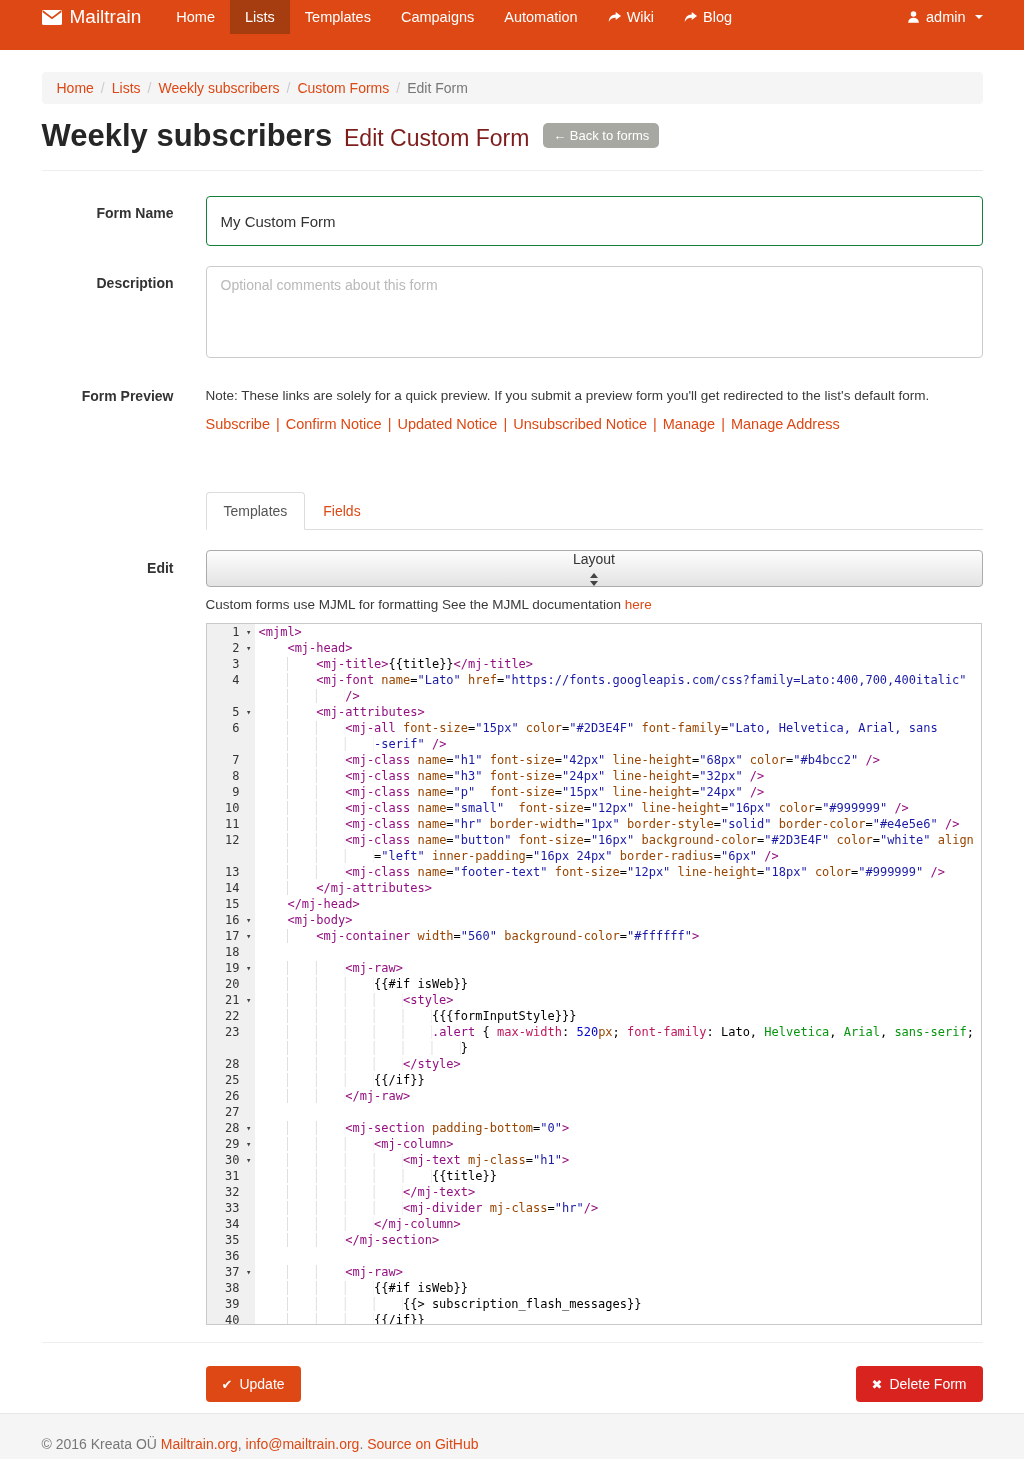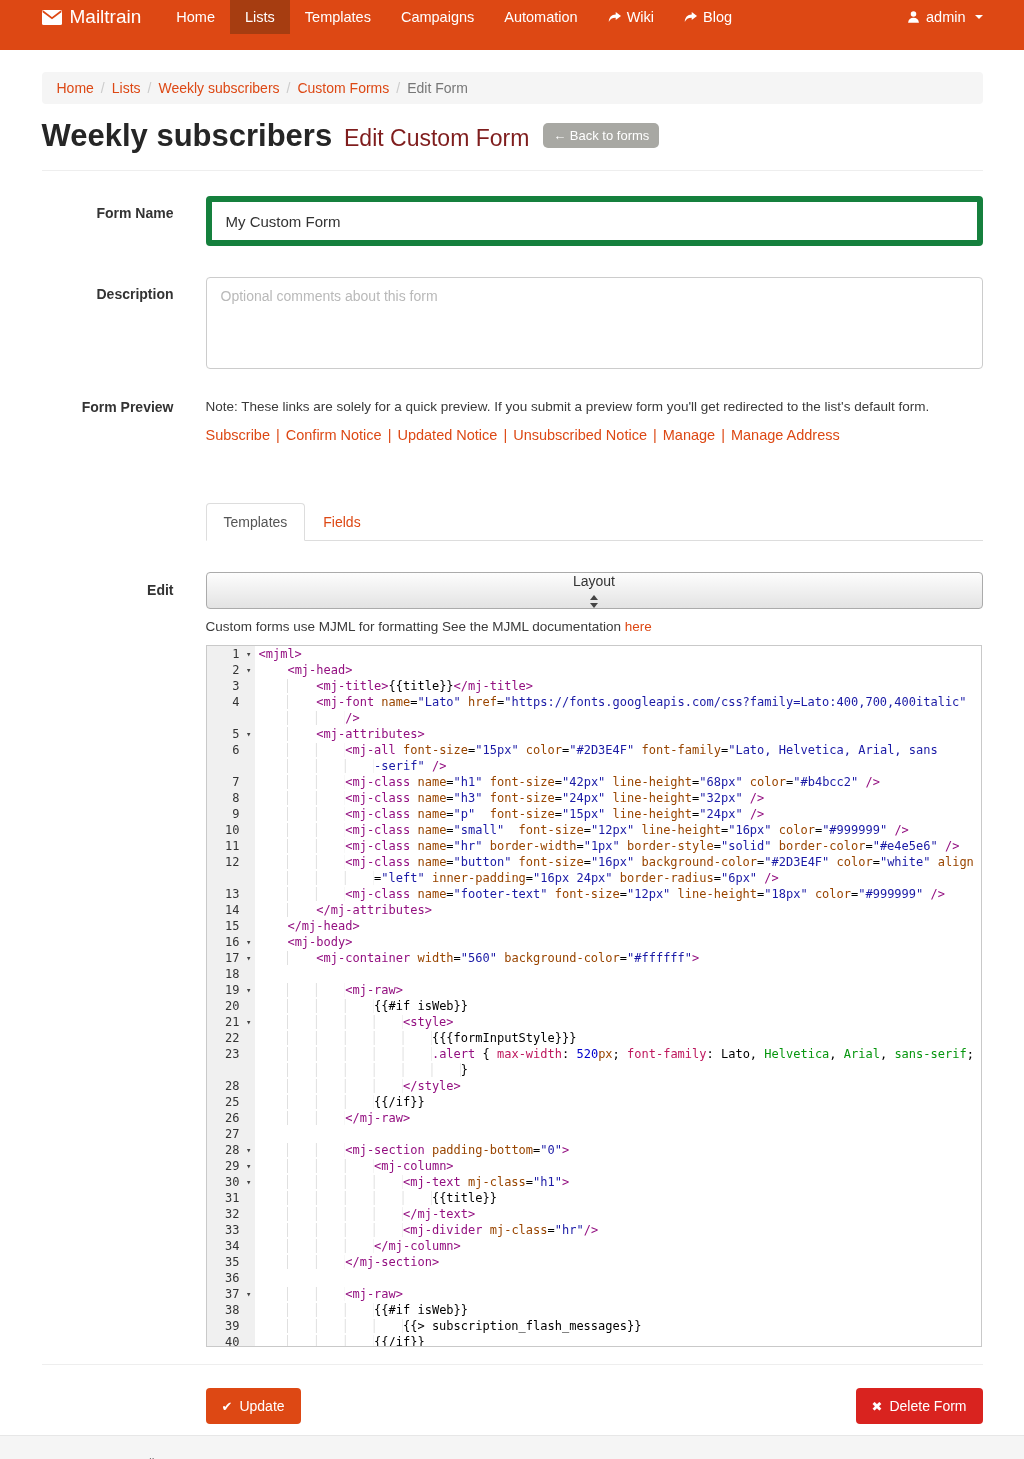--- a/index.html
+++ b/index.html
@@ -29,21 +29,21 @@
   
   .page-header { margin-top: 14px; }
   .page-title { font-size: 31px; font-weight: 600; color: #262626; }
   .page-subtitle { font-size: 23px; color: #7f1d1d; margin-left: 8px; }
   .back-btn { display: inline-block; background: #a8a8a3; color: #fff; font-size: 13px; padding: 5px 10px; border-radius: 5px; border: none; margin-left: 10px; vertical-align: 6px; cursor: pointer; }
   .header-rule { border: none; border-top: 1px solid #eee; margin: 16px auto 0; width: 941px; }
 
   
   .row { width: 941px; margin: 0 auto; display: grid; grid-template-columns: 132px 1fr; column-gap: 32px; }
   .form-label { text-align: right; font-weight: bold; font-size: 14px; padding-top: 9px; color: #333; }
-  .text-input { width: 100%; height: 50px; border: 6px solid #15803d; border-radius: 4px; font-size: 15px; padding: 0 14px; color: #333; font-family: "Liberation Sans", sans-serif; }
+  .text-input { width: 100%; height: 50px; border: 1px solid #15803d; border-radius: 4px; font-size: 15px; padding: 0 14px; color: #333; font-family: "Liberation Sans", sans-serif; }
   .textarea { width: 100%; height: 92px; border: 1px solid #ccc; border-radius: 4px; font-size: 14px; padding: 10px 14px; color: #333; resize: none; font-family: "Liberation Sans", sans-serif; }
   .textarea::placeholder, .text-input::placeholder { color: #b9b9b9; }
   .note-text { font-size: 13.5px; color: #3a3a3a; padding-top: 3px; }
   .preview-links { margin-top: 13px; font-size: 14.5px; }
   .preview-links a, .preview-links .pipe { color: #dd4814; }
   .pipe { margin: 0 6px; }
 
   
   .tabs { display: flex; border-bottom: 1px solid #ddd; }
   .tab { padding: 10px 17px; font-size: 14px; margin-bottom: -1px; border: 1px solid transparent; border-radius: 4px 4px 0 0; cursor: pointer; }
@@ -79,21 +79,21 @@
   .btn { font-size: 14px; color: #fff; border: none; border-radius: 4px; padding: 10px 16px; display: inline-flex; align-items: center; gap: 7px; cursor: pointer; font-family: "Liberation Sans", sans-serif; }
   .btn-update { background: #dd4814; }
   .btn-delete { background: #d9231f; }
   .btn .ic { font-size: 13px; }
 
   
   .footer { margin-top: 11px; background: #f5f5f5; border-top: 1px solid #e7e7e7; padding: 22px 0 26px; }
   .footer-inner { width: 941px; margin: 0 auto; color: #777; font-size: 14px; }
   .footer-inner a { color: #dd4814; }
 
-  .mt25 { margin-top: 25px; } .mt15 { margin-top: 31px; } .mt24 { margin-top: 24px; } .mt60 { margin-top: 60px; }
+  .mt25 { margin-top: 25px; } .mt15 { margin-top: 20px; } .mt24 { margin-top: 24px; } .mt60 { margin-top: 60px; }
 </style>
 </head>
 <body>
 
 <div class="navbar">
   <div class="nav-inner">
     <div class="brand">
       <span class="nav-ic">
         <svg width="20" height="15" viewBox="0 0 20 15">
             <rect width="20" height="15" rx="1.5" fill="#fff"></rect>

